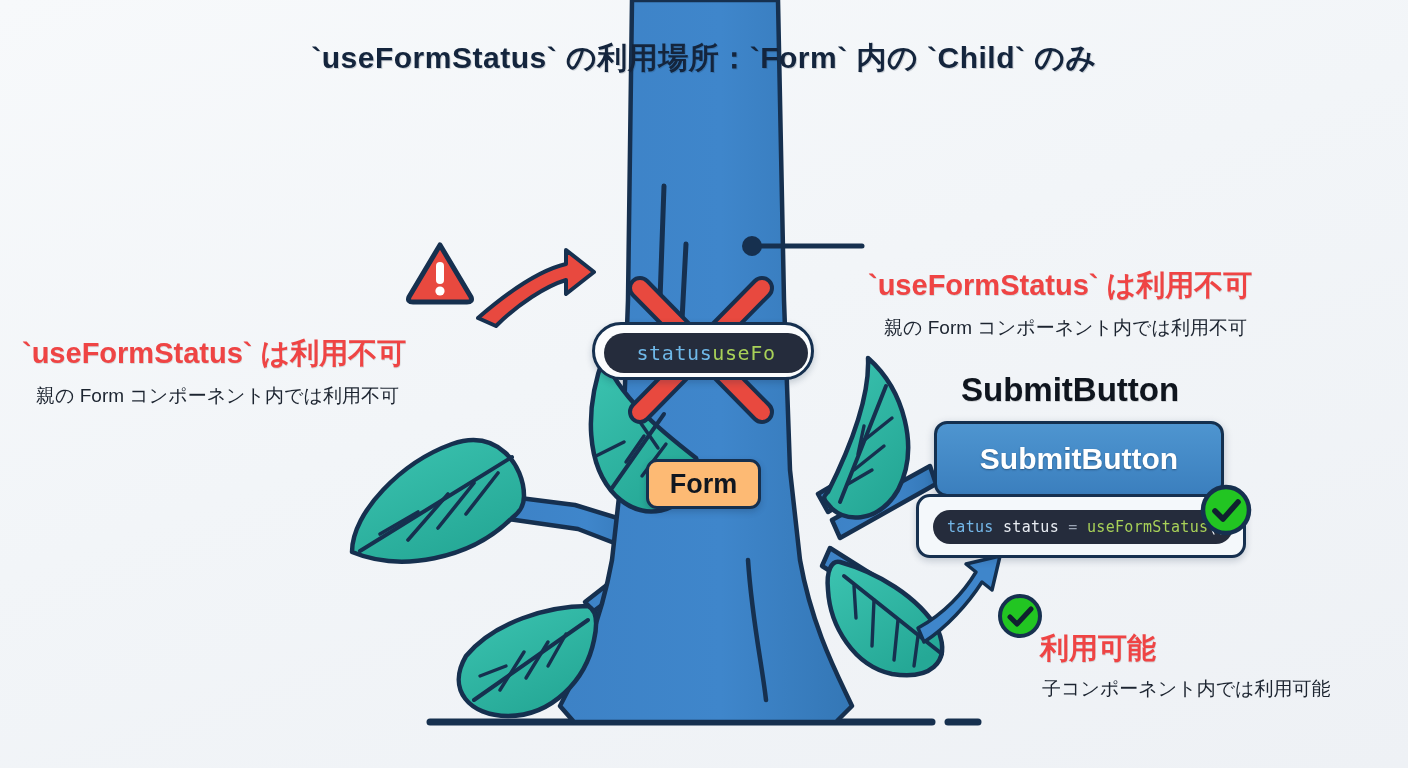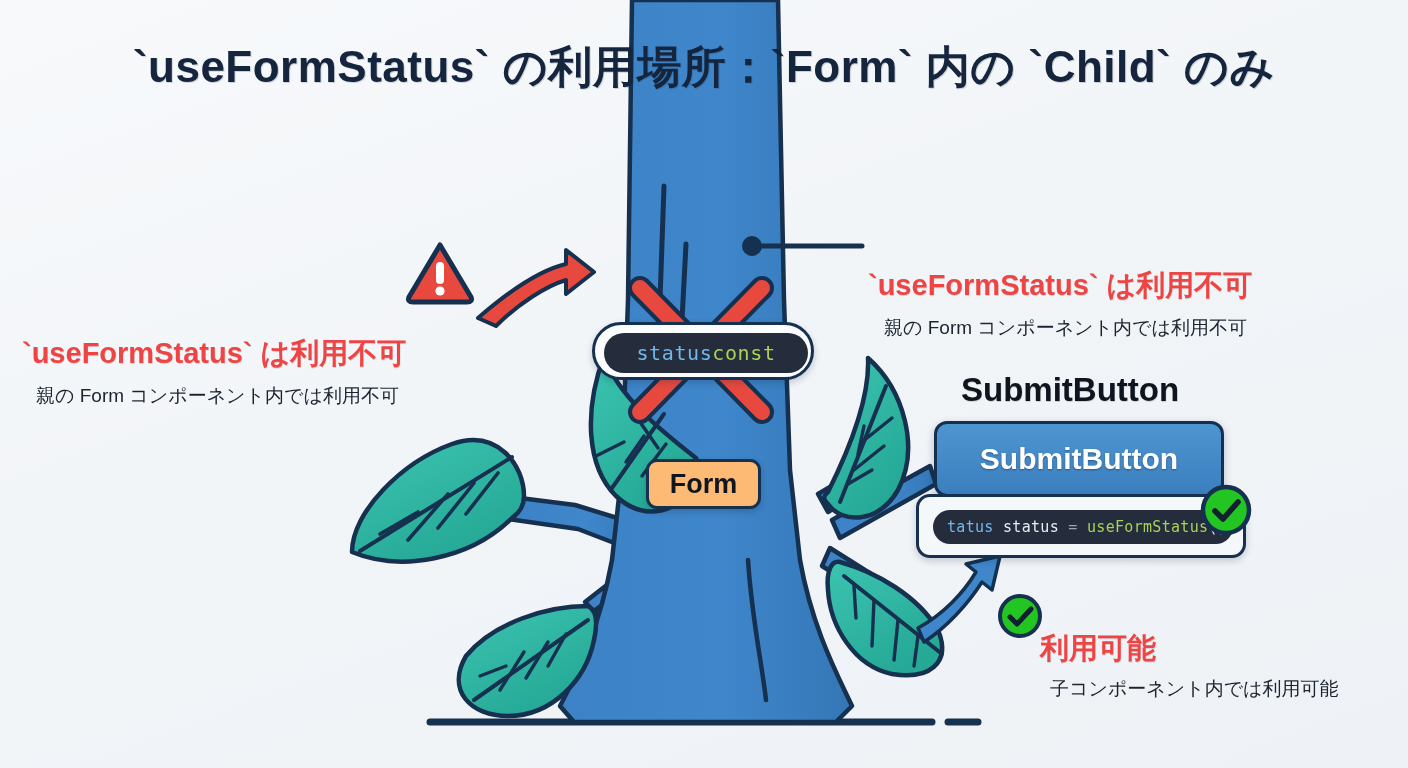--- a/index.html
+++ b/index.html
@@ -11,21 +11,21 @@
   body {
     position: relative;
     background: linear-gradient(160deg, #f7f9fb 0%, #f2f5f8 45%, #eef1f5 100%);
   }
 
   
   #slide-title {
     position: absolute;
     left: 0; right: 0; top: 38px;
     text-align: center;
-    font-size: 44px;
+    font-size: 30px;
     font-weight: 700;
     color: #14253d;
     letter-spacing: 0.5px;
     text-shadow: 1px 1px 0 rgba(20,37,61,0.18);
     white-space: nowrap;
   }
 
   
   #tree-canvas {
     position: absolute;
@@ -51,21 +51,21 @@
     margin-top: 9px;
   }
 
   #callout-left       { left: 22px;  top: 290px; text-align: left; }
   #callout-left .callout-sub { margin-left: 14px; }
 
   #callout-right      { left: 868px; top: 222px; text-align: left; }
   #callout-right .callout-sub { margin-left: 16px; }
 
   #callout-available  { left: 1040px; top: 585px; text-align: left; }
-  #callout-available .callout-sub { margin-left: 10px; margin-top: 7px; text-align: center; }
+  #callout-available .callout-sub { margin-left: 2px; margin-top: 7px; text-align: center; }
 
   
   #code-pill-hook {
     position: absolute;
     left: 592px; top: 322px;
     width: 222px; height: 58px;
     border-radius: 29px;
     background: #fbfcfd;
     border: 3.5px solid #16304f;
     box-shadow: 0 3px 7px rgba(20,40,70,0.22);
@@ -289,21 +289,21 @@
 <div id="warn-triangle">
   <svg width="70" height="64" viewBox="0 0 70 64">
     <path d="M35 4 L66 56 Q68 61 62 61 L8 61 Q2 61 4 56 Z" fill="#e8493f" stroke="#16304f" stroke-width="5" stroke-linejoin="round"></path>
     <rect x="31" y="21" width="8" height="22" rx="4" fill="#ffffff"></rect>
     <circle cx="35" cy="50" r="4.6" fill="#ffffff"></circle>
   </svg>
 </div>
 
 <div id="code-pill-hook">
   <div id="code-pill-inner">
-    <span class="code-pill-text"><span class="tok-id">status</span><span class="tok-fn">const</span></span>
+    <span class="code-pill-text"><span class="tok-id">status</span><span class="tok-fn">useFo</span></span>
   </div>
 </div>
 
 <div id="form-label">Form</div>
 
 <div class="callout" id="callout-left">
   <div class="callout-head">`useFormStatus` は利用不可</div>
   <div class="callout-sub">親の Form コンポーネント内では利用不可</div>
 </div>
 

